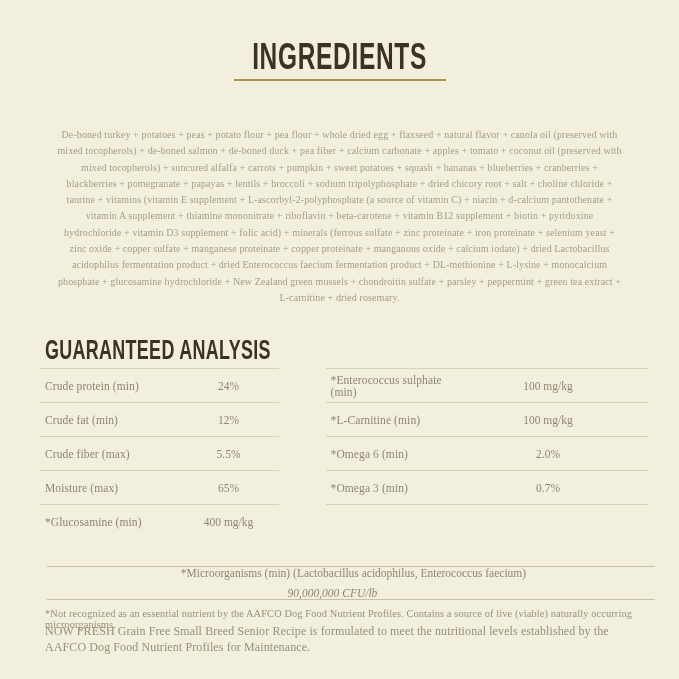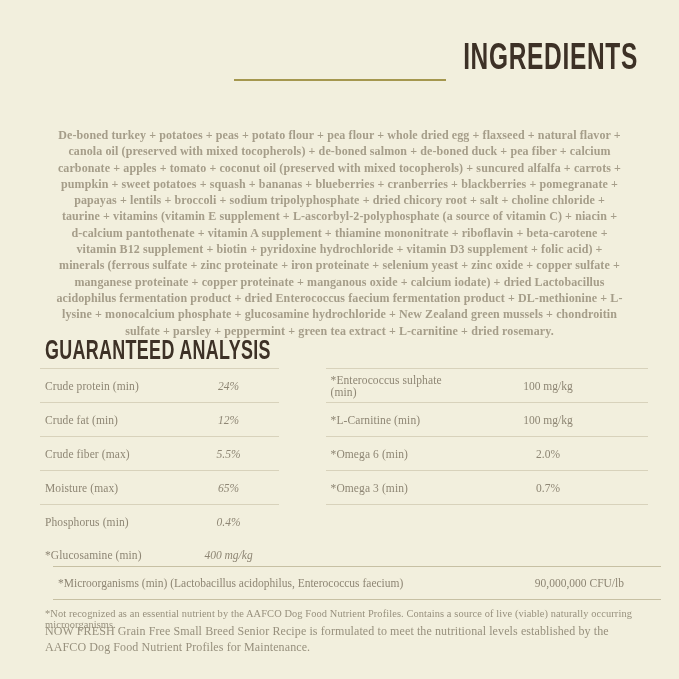--- a/index.html
+++ b/index.html
@@ -5,62 +5,62 @@
   html,body{margin:0;padding:0;}
   body{
     width:679px;height:679px;
     background:#f2efdd;
     font-family:"Liberation Serif","DejaVu Serif",serif;
     overflow:hidden;
   }
   .panel{position:relative;width:679px;height:679px;background:#f2efdd;}
 
   
-  .ing-title-wrap{position:absolute;top:36px;left:0;width:679px;text-align:right;}
+  .ing-title-wrap{position:absolute;top:36px;left:0;width:679px;text-align:center;}
   .ing-title{
     display:inline-block;
     font-family:"Liberation Sans","DejaVu Sans",sans-serif;
     font-weight:bold;font-size:36px;letter-spacing:1px;
     color:#3d3126;transform:scaleX(0.68);
   }
   .title-rule{position:absolute;top:79px;left:calc(50% - 106px);width:212px;height:2px;background:#a5974e;}
 
   .ing-text{
     position:absolute;top:127px;left:56px;width:567px;
-    text-align:center;font-size:12px;line-height:16.3px;
-    color:#a59d89;letter-spacing:0.1px;font-weight:bold;
+    text-align:center;font-size:10px;line-height:16.3px;
+    color:#a59d89;letter-spacing:0.1px;
   }
 
   .ga-title-wrap{position:absolute;top:334px;left:45px;}
   .ga-title{
     display:inline-block;
     font-family:"Liberation Sans","DejaVu Sans",sans-serif;
     font-weight:bold;font-size:28px;letter-spacing:0.5px;
     color:#3d3126;transform:scaleX(0.64);transform-origin:left center;
   }
 
   
   .ga-tables{position:absolute;top:368px;left:40px;width:608px;display:flex;gap:34px;}
   .ga-col{border-top:1px solid #d8d2bb;}
   .ga-col.left{width:253px;margin-right:13px;}
   .ga-col.right{width:342px;}
   .ga-row{height:33px;display:flex;align-items:center;font-size:11.5px;color:#8e8674;}
   .ga-row .lbl{flex:1;padding-left:5px;letter-spacing:0.1px;}
-  .ga-col.left .ga-row .val{width:100px;text-align:center;font-style:italic;}
+  .ga-col.left .ga-row .val{width:100px;text-align:center;}
   .ga-col.right .ga-row .val{width:200px;text-align:center;}
   .ga-col .ga-row{border-bottom:1px solid #d8d2bb;}
   .ga-col.left .ga-row:nth-child(n+5){border-bottom:none;}
 
   .micro-row{
-    position:absolute;top:566px;left:53px;width:608px;height:32px;
+    position:absolute;top:566px;left:47px;width:608px;height:32px;
     border-top:1px solid #c7c0a3;border-bottom:1px solid #c7c0a3;
-    display:flex;align-items:center;font-size:11.5px;color:#8e8674;
+    display:flex;align-items:center;font-size:11.5px;color:#8e8674;flex-direction:column;
   }
   .micro-row .lbl{flex:1;padding-left:5px;}
-  .micro-row .val{margin-right:37px;}
+  .micro-row .val{margin-right:37px;font-style:italic;}
 
   .footnote{
     position:absolute;top:608px;left:45px;width:590px;
     font-size:10.4px;color:#97907d;letter-spacing:0.1px;
   }
   .statement{
     position:absolute;top:623px;left:45px;width:575px;
     font-size:12px;line-height:16px;color:#97907d;letter-spacing:0.1px;
   }
 </style>
@@ -92,24 +92,20 @@
       </div>
       <div class="ga-row">
         <span class="lbl">Crude fiber (max)</span>
         <span class="val">5.5%</span>
       </div>
       <div class="ga-row">
         <span class="lbl">Moisture (max)</span>
         <span class="val">65%</span>
       </div>
       <div class="ga-row">
-        <span class="lbl">Phosphorus (min)</span>
-        <span class="val">0.4%</span>
-      </div>
-      <div class="ga-row">
         <span class="lbl">*Glucosamine (min)</span>
         <span class="val">400 mg/kg</span>
       </div>
     </div>
     <div class="ga-col right">
       <div class="ga-row">
         <span class="lbl">*Enterococcus sulphate (min)</span>
         <span class="val">100 mg/kg</span>
       </div>
       <div class="ga-row">

